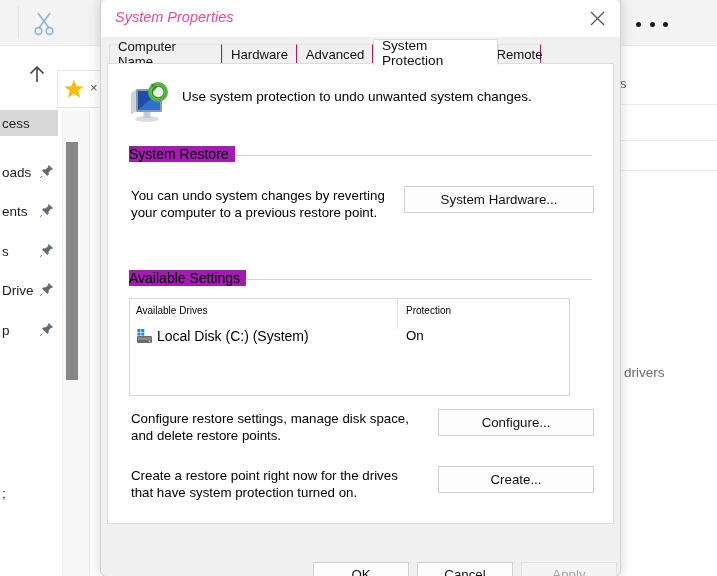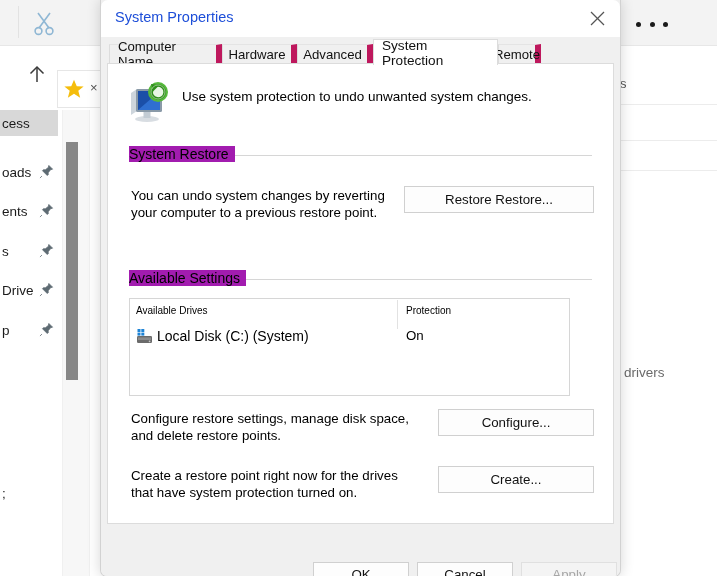--- a/index.html
+++ b/index.html
@@ -189,21 +189,22 @@
     position: absolute;
     left: 0; top: 0;
     width: 519px; height: 37px;
     background: #ffffff;
     border-radius: 7px 7px 0 0;
   }
   .dlg-title {
     position: absolute;
     left: 14px; top: 9px;
     font-size: 14.5px;
-    color: #1d4ed8;
+    color: #ec4899;
+    font-style: italic;
   }
   .dlg-close {
     position: absolute;
     right: 0; top: 0;
     width: 45px; height: 37px;
     display: flex;
     align-items: center;
     justify-content: center;
     cursor: default;
   }
@@ -215,21 +216,21 @@
     left: 0; top: 37px;
     width: 519px; height: 26px;
     background: #f0f0f0;
   }
   .tab {
     position: absolute;
     top: 7px;
     height: 19px;
     background: #f0f0f0;
     border-left: 1px solid #dcdcdc;
-    border-right: 6px solid #be185d;
+    border-right: 1px solid #be185d;
     border-top: 1px solid #e4e4e4;
     display: flex;
     align-items: center;
     justify-content: center;
     font-size: 13.2px;
     color: #111;
     box-sizing: border-box;
     padding: 0 8px;
   }
   .tab.active {
@@ -506,21 +507,21 @@
       <div class="hdr-text">Use system protection to undo unwanted system changes.</div>
 
       <div class="group" style="left:21px; top:82px; width:463px;">
         <div class="group-rule" style="width:463px;"></div>
         <div class="group-label">System Restore</div>
       </div>
       <div class="body-text" style="left:23px; top:123px; width:280px;">
         <span>You can undo system changes by reverting</span><br>
         <span>your computer to a previous restore point.</span>
       </div>
-      <div class="btn" style="left:296px; top:122px; width:190px; height:27px;">Restore Restore...</div>
+      <div class="btn" style="left:296px; top:122px; width:190px; height:27px;">System Hardware...</div>
 
       <div class="group" style="left:21px; top:206px; width:463px;">
         <div class="group-rule" style="width:463px;"></div>
         <div class="group-label">Available Settings</div>
       </div>
 
       <div class="drivebox" style="top:234px">
         <div class="dv-col-sep"></div>
         <div class="dv-hdr" style="left:6px">Available Drives</div>
         <div class="dv-hdr" style="left:276px">Protection</div>

